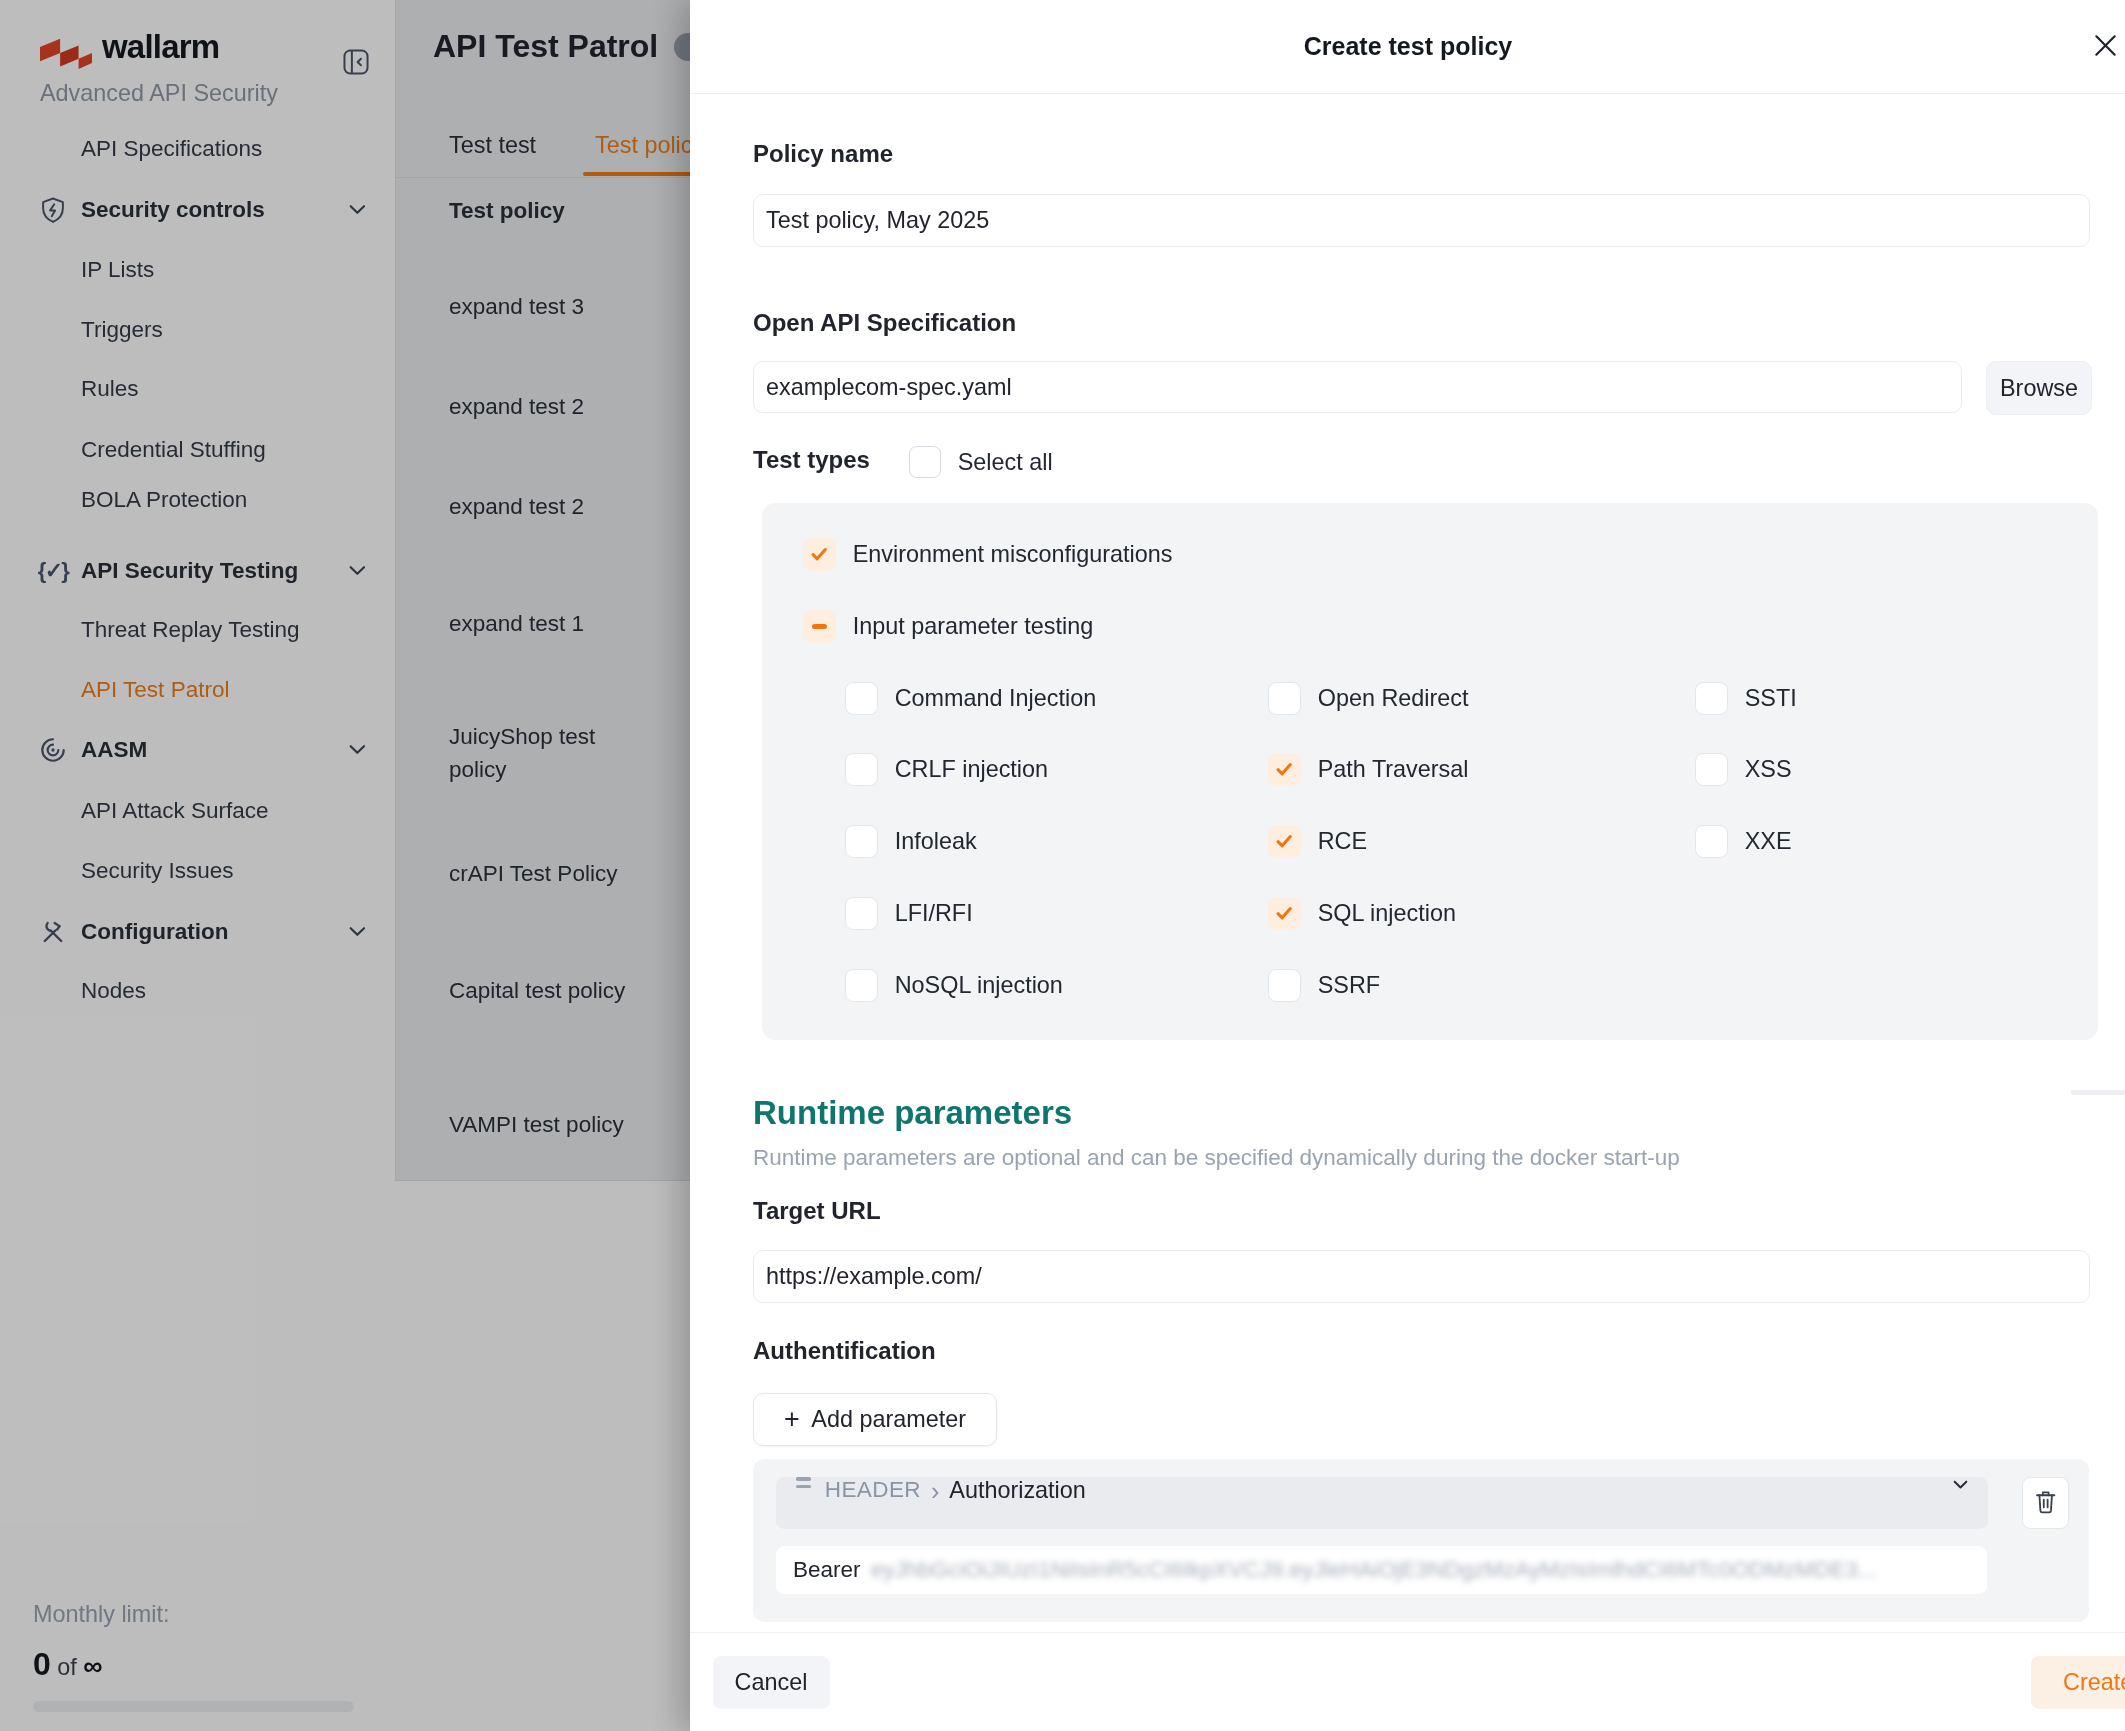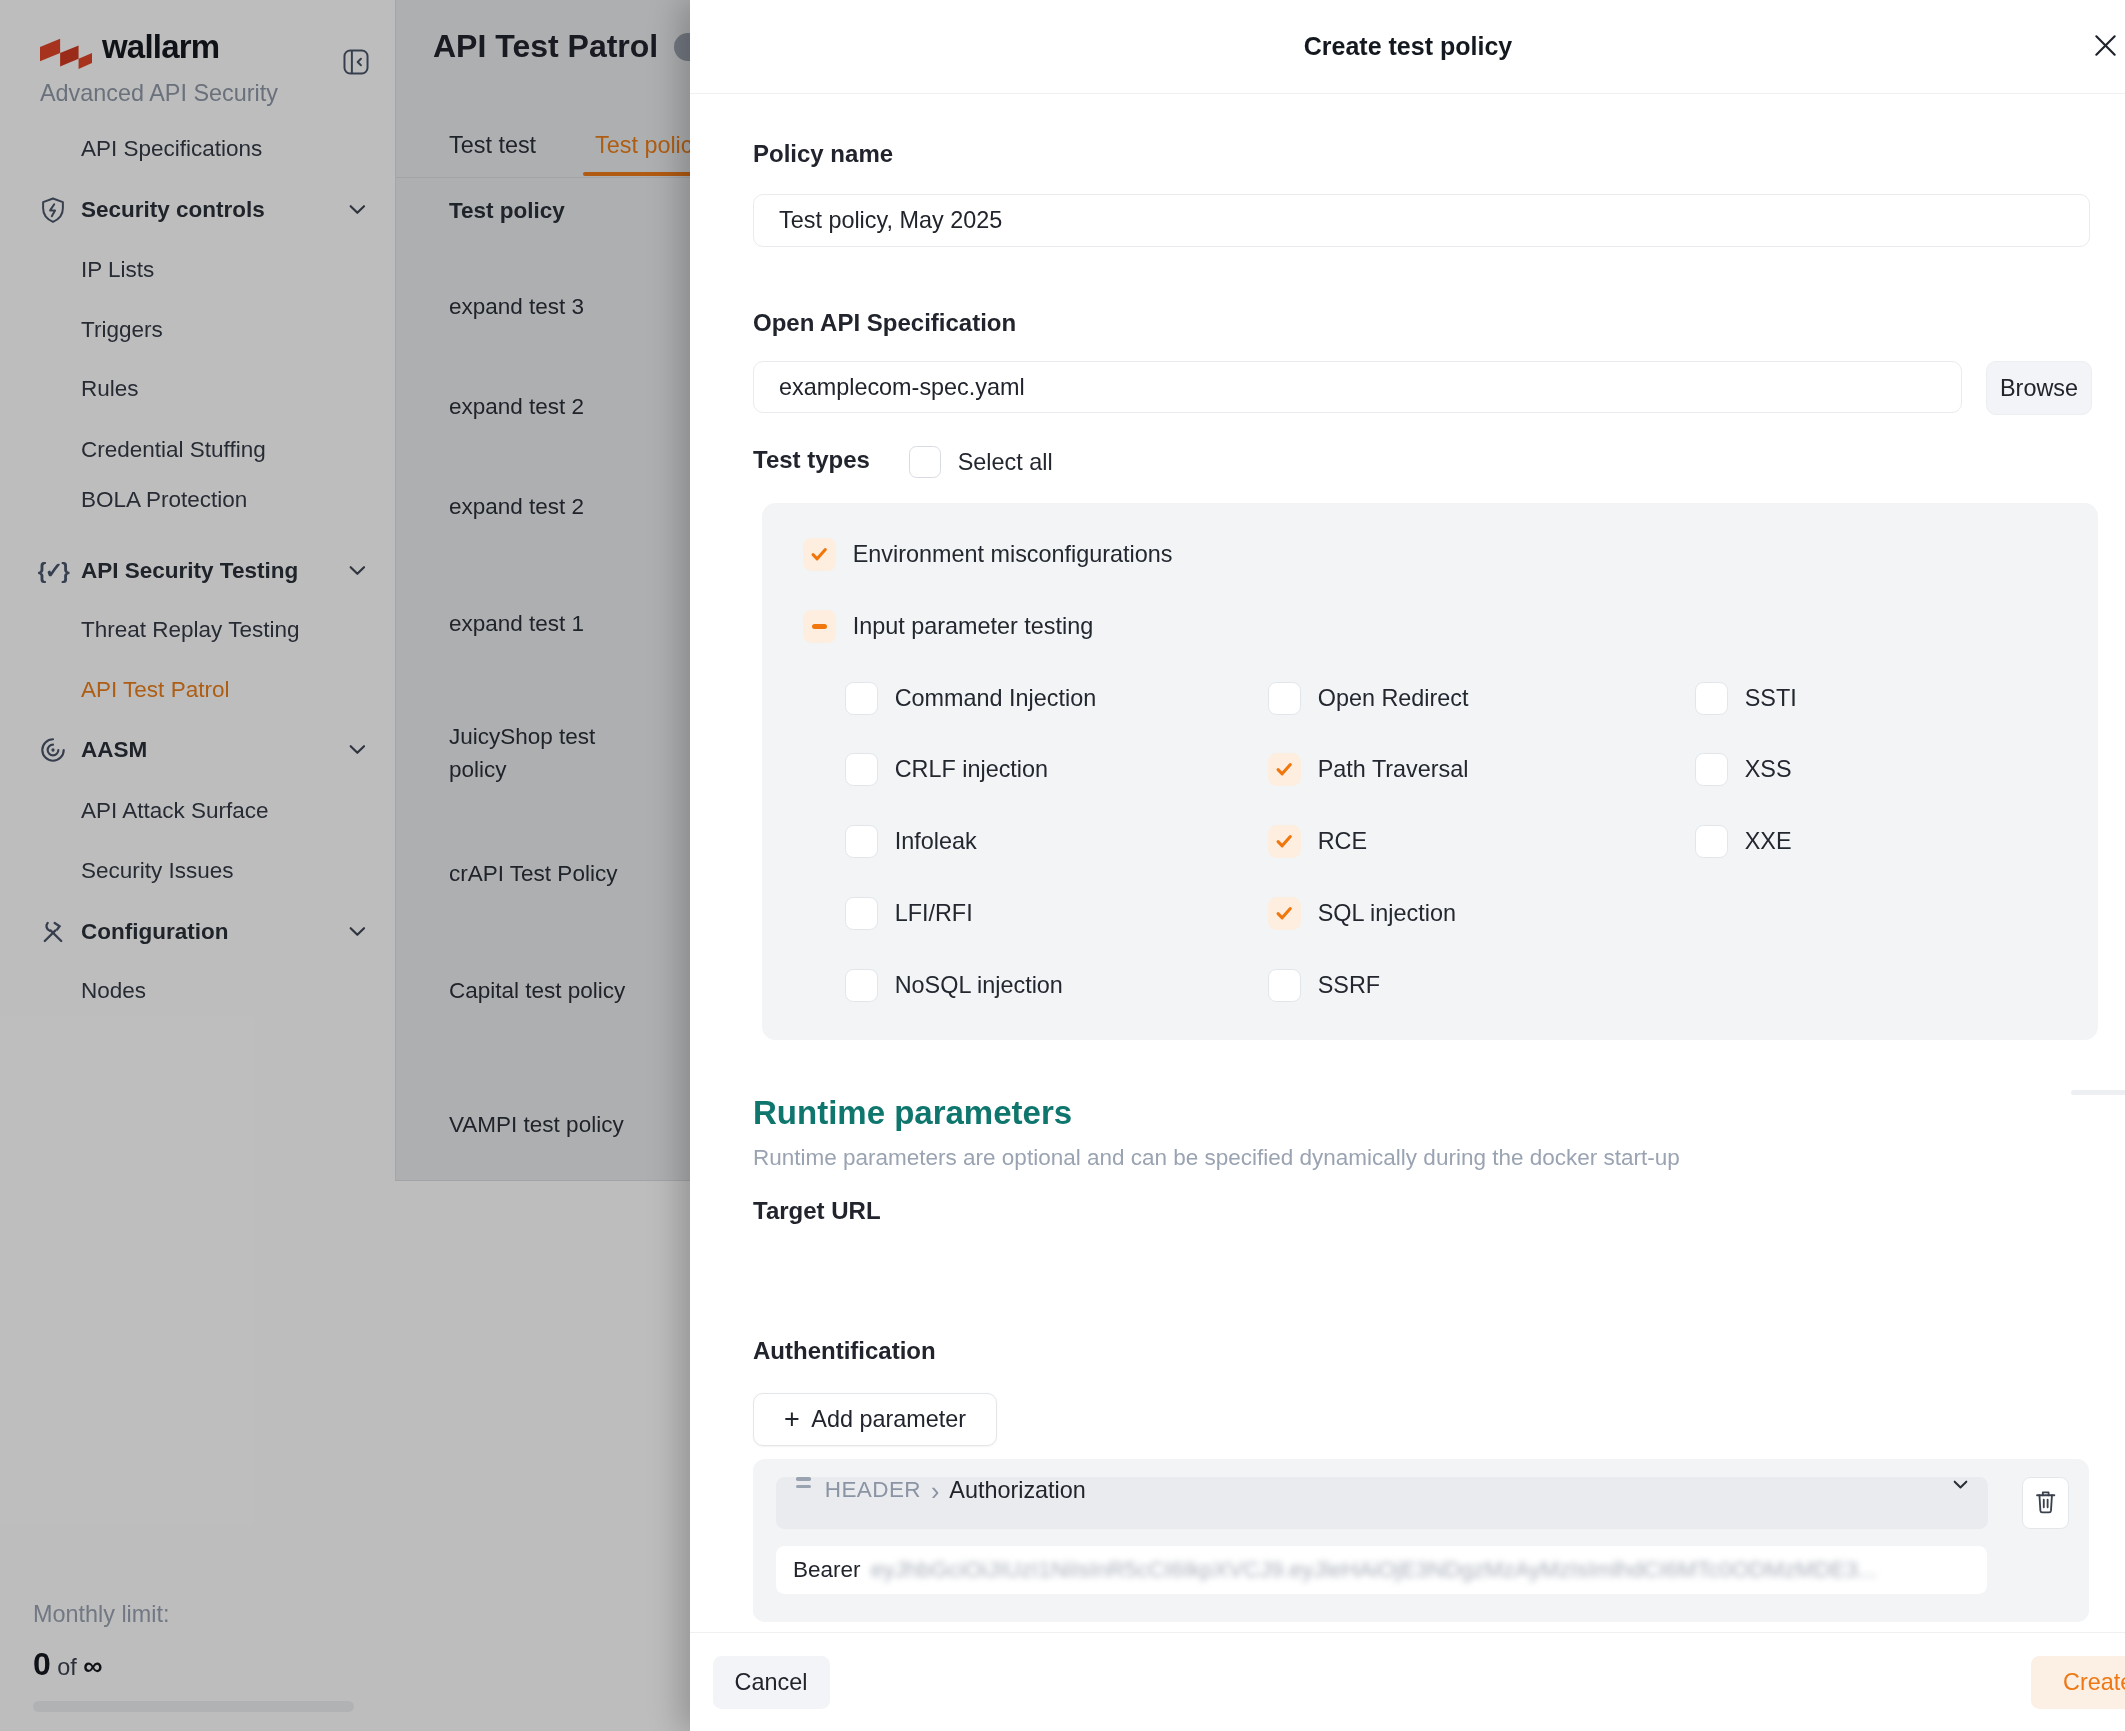--- a/index.html
+++ b/index.html
@@ -38,21 +38,21 @@
   .mc-underline{position:absolute;left:187px;top:172px;width:117px;height:4.2px;border-radius:2.5px;background:#ED7817;}
   .mc-sep{position:absolute;left:0;top:177px;width:295px;height:0.8px;background:#D9DBDF;}
   .mc-item{position:absolute;left:53px;font-size:22.5px;color:#2A3039;line-height:33px;cursor:pointer;max-width:213px;}
   .mc-item.sel{font-weight:700;}
   
   .m-header{position:absolute;left:0;top:0;width:1436px;height:93px;border-bottom:0.8px solid #EFF0F2;background:#fff;}
   .m-title{position:absolute;left:0;top:32px;width:1436px;text-align:center;font-size:25px;font-weight:700;color:#14181F;}
   .m-close{position:absolute;left:1403px;top:33px;width:28px;height:28px;cursor:pointer;}
   .f-label{position:absolute;left:63px;font-size:24px;font-weight:700;color:#21242C;white-space:nowrap;}
   .t-input{position:absolute;left:63px;height:53px;background:#fff;border:1.7px solid #E9EBEE;border-radius:10px;
-    box-sizing:border-box;font-family:"Liberation Sans",sans-serif;font-size:23.4px;color:#21242C;padding:0 25px;outline:none;}
+    box-sizing:border-box;font-family:"Liberation Sans",sans-serif;font-size:23.4px;color:#21242C;padding:0 12px;outline:none;}
   .browse-btn{position:absolute;left:1296px;top:361px;width:104px;height:52px;background:#F2F4F7;border:0.8px solid #ECEEF1;
     border-radius:10px;font-size:23.4px;color:#21242C;display:flex;align-items:center;justify-content:center;cursor:pointer;}
   .cb{width:33px;height:33px;border-radius:8.3px;background:#fff;border:1.7px solid #E2E6EB;box-sizing:border-box;
     display:flex;align-items:center;justify-content:center;cursor:pointer;flex:none;}
   .cb.small{width:32px;height:32px;border-radius:7.5px;border-color:#D8DCE2;}
   .cb.checked,.cb.indet{background:#FDEEE0;border:none;}
   .cb .bar{width:15px;height:4.2px;border-radius:2.5px;background:#F1770C;}
   .types-panel{position:absolute;left:72px;top:503px;width:1336px;height:537px;background:#F2F4F6;border-radius:13.4px;}
   .trow{position:absolute;display:flex;align-items:center;gap:16.7px;}
   .trow .olbl{font-size:23.4px;color:#23272F;white-space:nowrap;}
@@ -343,20 +343,21 @@
         <span class="cb"></span>
         <span class="olbl">XXE</span>
       </div>
     </div>
 
     <div class="rt-head">Runtime parameters</div>
     <div class="rt-sub">Runtime parameters are optional and can be specified dynamically during the docker start-up</div>
     <div class="scroll-pill"></div>
 
     <div class="f-label" style="top:1197px">Target URL</div>
+    <input class="t-input" style="top: 1250px; width: 1337px;" value="https://example.com/">
 
     <div class="f-label" style="top:1337px">Authentification</div>
     <div class="addp-btn">
       <span class="plus">+</span>
       <span>Add parameter</span>
     </div>
 
     <div class="param-box">
       <div class="param-select">
         <span class="drag-dots">

